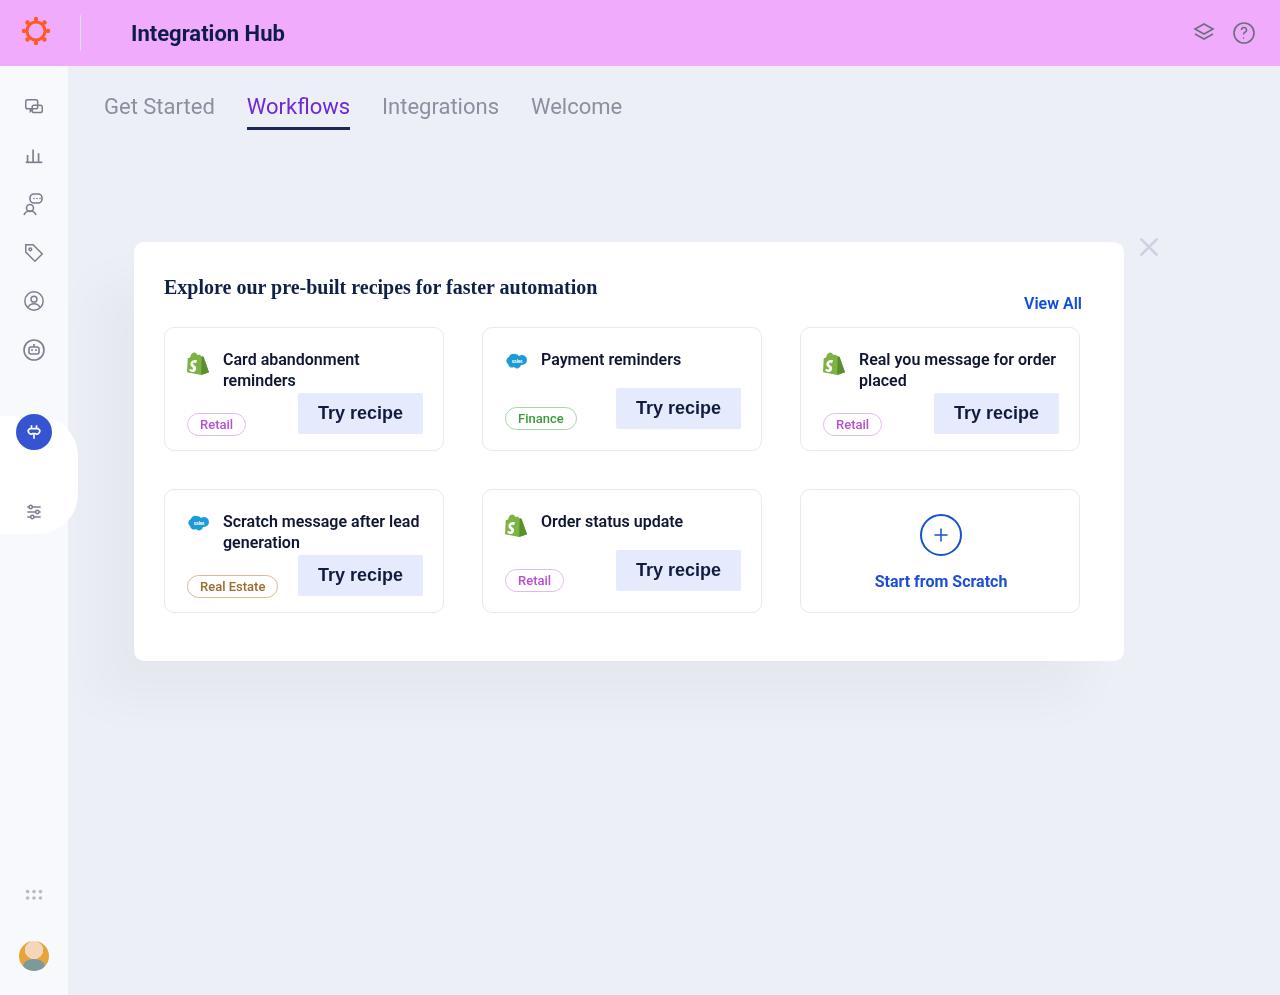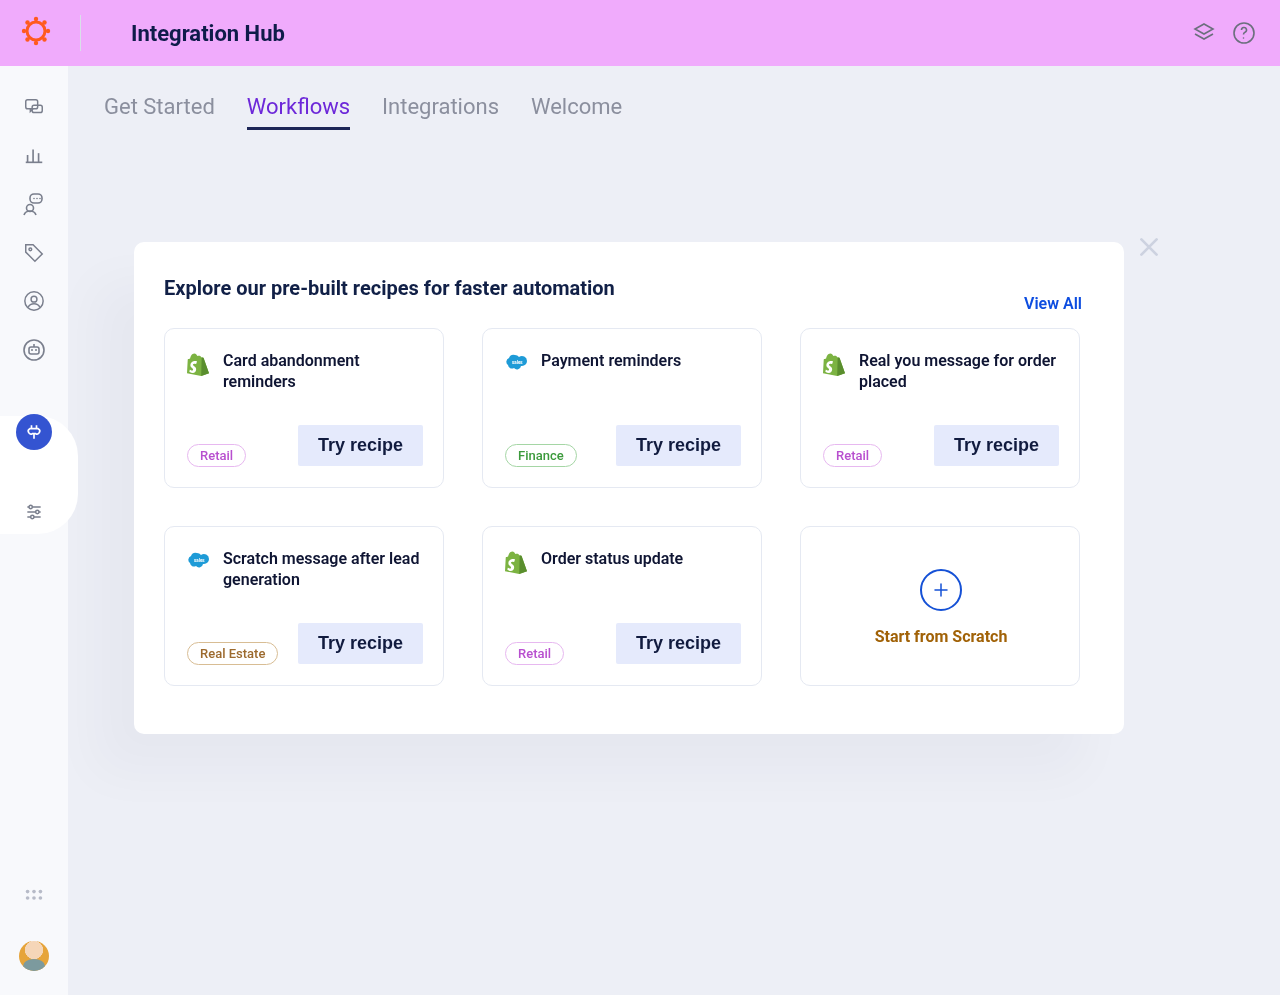--- a/index.html
+++ b/index.html
@@ -91,33 +91,33 @@
   
   .panel {
     position:absolute;
     top:176px; left:66px;
     width:990px;
     background:#fff;
     border-radius:10px;
     padding:34px 26px 48px 30px;
     box-shadow: -40px 40px 50px rgba(20,24,61,0.03);
   }
-  .panel-head { display:flex; align-items:flex-end; justify-content:flex-start; }
+  .panel-head { display:flex; align-items:flex-end; justify-content:flex-start;font-family:Liberation Serif, serif; }
   .panel-title { font-size:20px; font-weight:700; color:#112047; }
   .view-all { position:absolute; right:42px; top:52px; color:#0d4de0; font-weight:600; font-size:16px; cursor:pointer; }
   .close-x {
     position:absolute; right:-38px; top:-8px;
     color:#cdd2e0; cursor:pointer;
   }
   .grid { margin-top:28px; display:grid; grid-template-columns: repeat(3, 280px); gap:38px; }
   .card {
     border:1.5px solid #e5e9f2;
     border-radius:10px;
     padding:22px 20px 20px 22px;
-    height:160px;
+    height:124px;
     display:flex; flex-direction:column;
   }
   .card-top { display:flex; gap:14px; }
   .app-icon { width:22px; flex:0 0 22px; margin-top:2px; }
   .card-title { font-size:16px; font-weight:600; color:#0f1533; line-height:1.3; }
   .card-bottom { margin-top:auto; display:flex; align-items:center; justify-content:space-between; }
   .tag {
     font-size:13px; padding:3px 12px; border-radius:14px; background:transparent; font-weight:500;margin-top:21px;
   }
   .tag.retail { color:#b84fcf; border:1.5px solid #e7b8f0; }
@@ -130,21 +130,21 @@
     border:none; border-radius:2px;
     padding:10px 20px;
     cursor:pointer;
   }
   .card.scratch { align-items:center; justify-content:center; gap:16px; }
   .plus-circle {
     width:42px; height:42px; border:2px solid #1551d6; border-radius:50%;
     display:flex; align-items:center; justify-content:center; color:#1551d6;
     font-size:24px; font-weight:400;
   }
-  .scratch-label { color:#a16207; font-weight:700; font-size:16px; }
+  .scratch-label { color:#1d4ed8; font-weight:700; font-size:16px; }
 </style>
 </head>
 <body>
 
 <div class="header">
   <div class="logo-wrap">
     <span>
       <svg width="32" height="32" viewBox="0 0 32 32">
         <g fill="none" stroke="#ff5a1f" stroke-width="3">
           <circle cx="16" cy="16" r="9"></circle>

